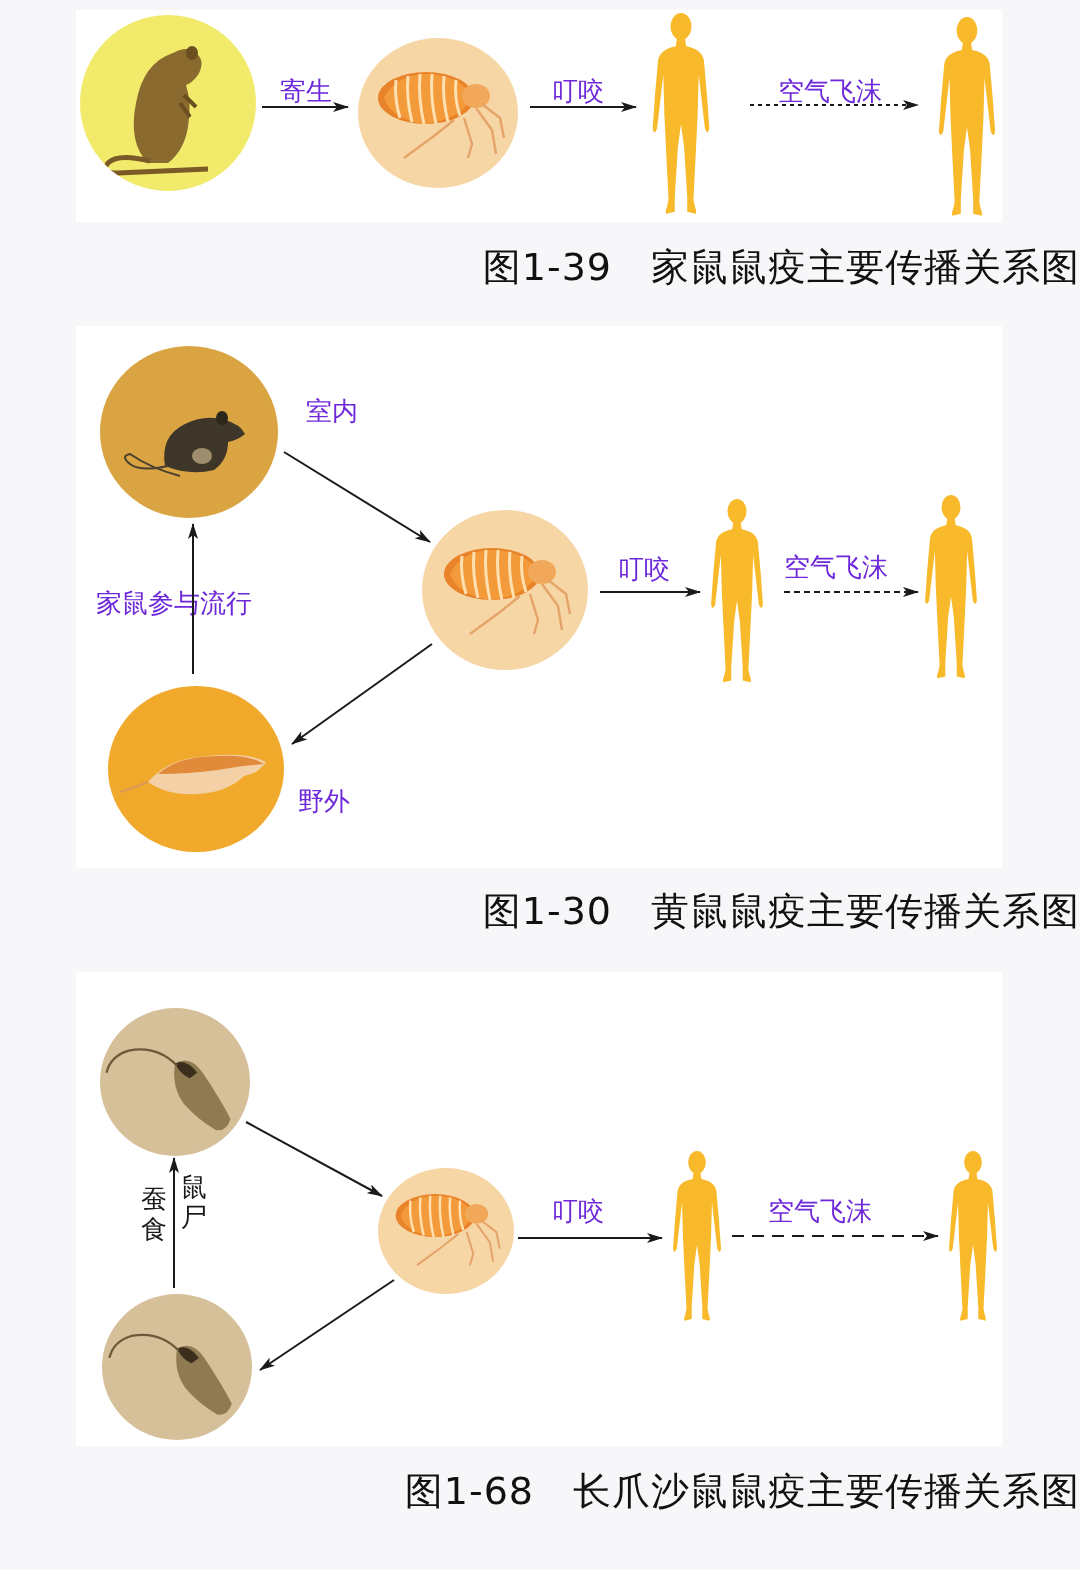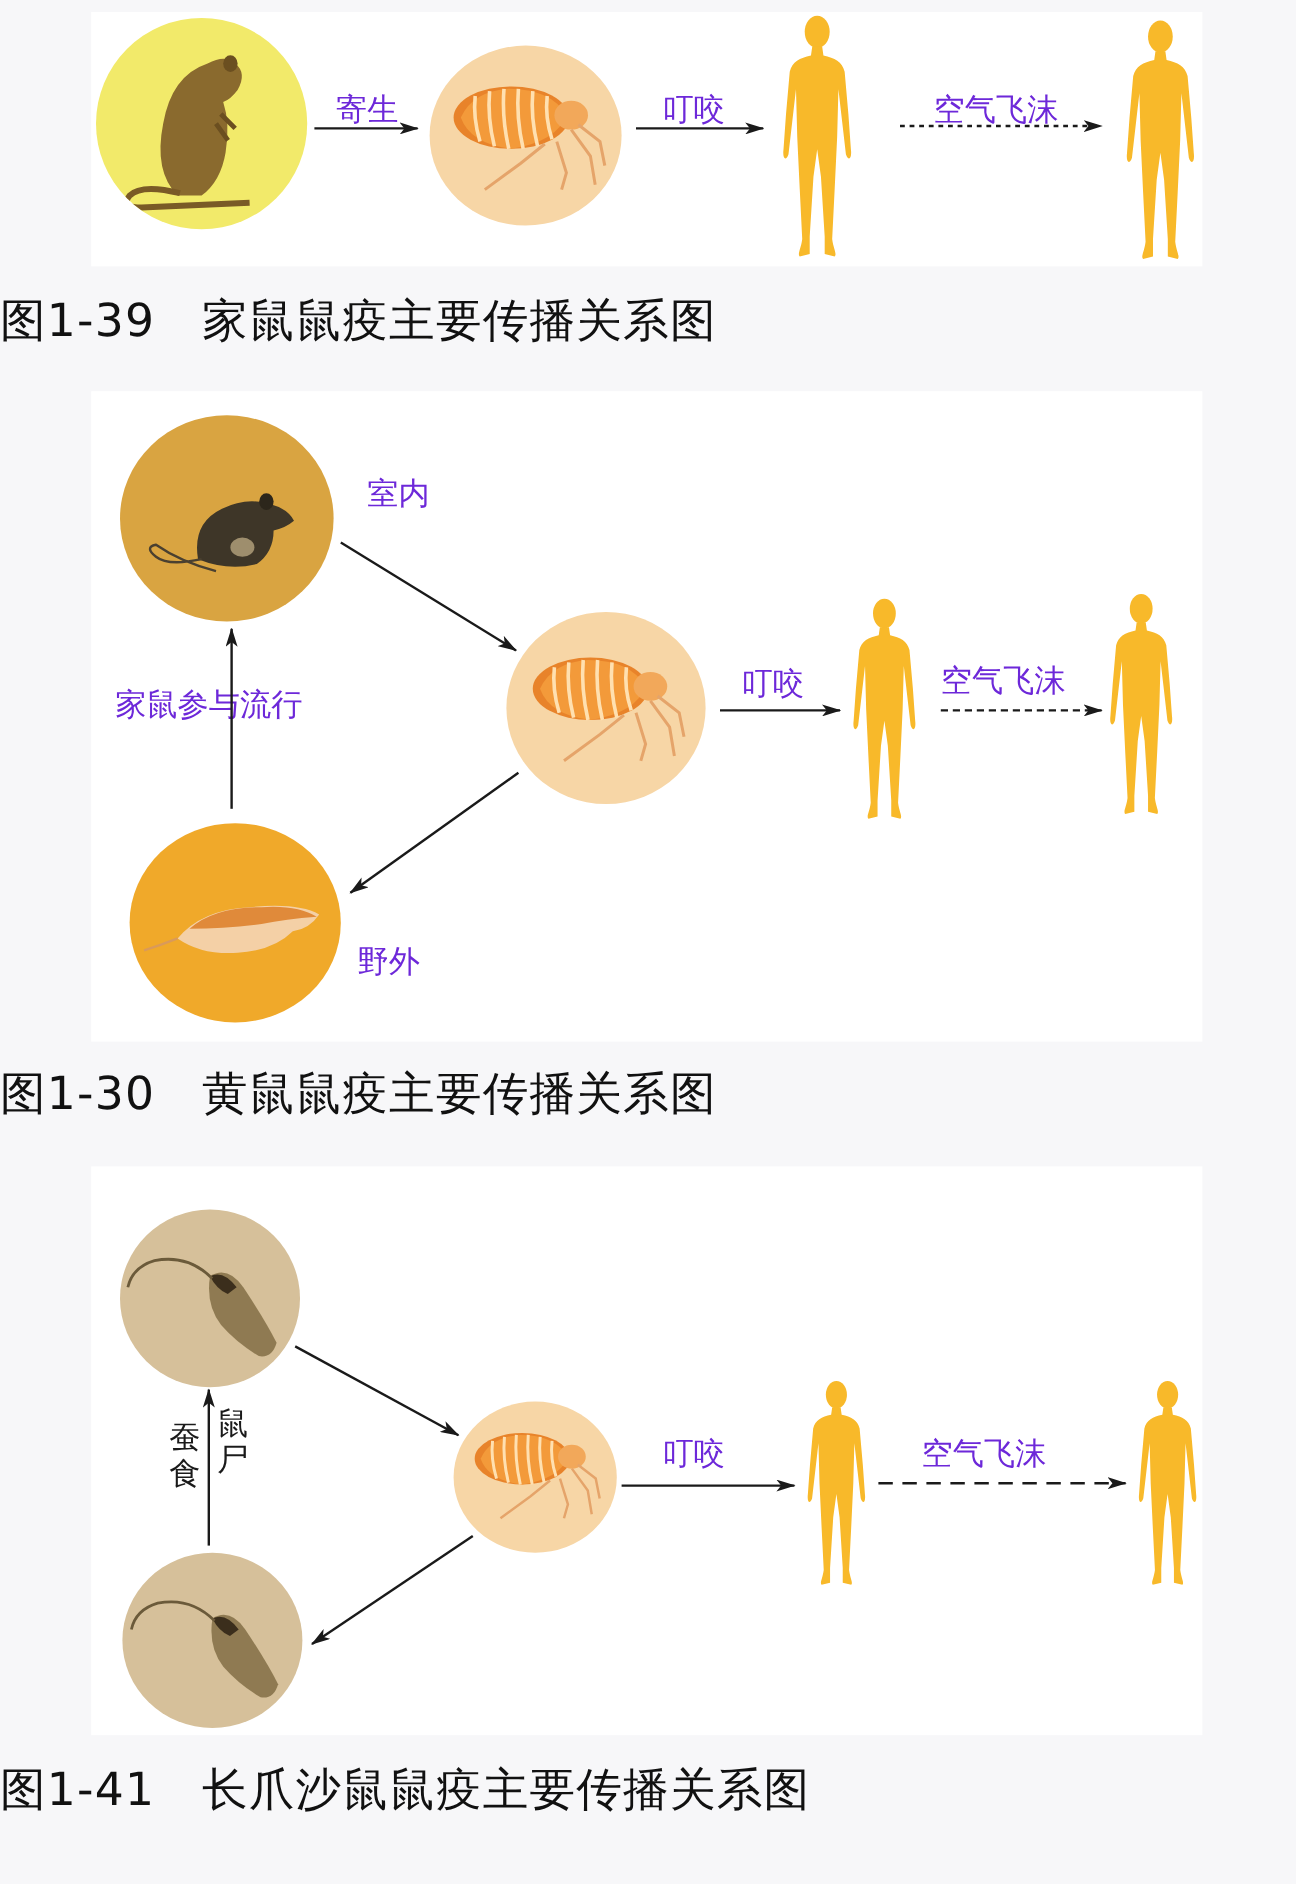--- a/index.html
+++ b/index.html
@@ -1,18 +1,18 @@
 <!DOCTYPE html>
 <html><head>
 <meta charset="utf-8">
 <style>
   html,body{margin:0;padding:0;}
   body{width:1080px;height:1570px;background:#f7f7f9;position:relative;overflow:hidden;font-family:"DejaVu Sans","Liberation Sans",sans-serif;}
   .panel{position:absolute;background:#ffffff;}
-  .caption{position:absolute;left:0;width:1080px;text-align:left;font-size:38px;color:#111;letter-spacing:1px;white-space:pre;}
+  .caption{position:absolute;left:0;width:1080px;text-align:right;font-size:38px;color:#111;letter-spacing:1px;white-space:pre;}
   .circle{position:absolute;border-radius:50%;overflow:hidden;}
   .lbl{position:absolute;font-family:"DejaVu Serif","Liberation Serif",serif;font-size:26px;color:#6d28d9;white-space:nowrap;}
   .vlbl{position:absolute;font-family:"DejaVu Serif","Liberation Serif",serif;font-size:26px;color:#1a1a1a;line-height:30px;width:28px;text-align:center;}
   svg{position:absolute;left:0;top:0;overflow:visible;}
   .human{position:absolute;}
 </style>
 </head>
 <body>
 
 <svg width="0" height="0" style="position:absolute">
@@ -110,21 +110,21 @@
       </svg>
   </div>
 
   <div class="circle" style="left:32px;top:360px;width:176px;height:166px;background:#f0a92a;">
     <svg width="176" height="166" viewBox="0 0 176 166">
         <use href="#rat-running" x="10" y="36" width="160" height="100"></use>
       </svg>
   </div>
   <span class="lbl" style="left:222px;top:458px;">野外</span>
 
-  <span class="lbl" style="left:20px;top:244px;font-family:Liberation Serif, serif;">家鼠参与流行</span>
+  <span class="lbl" style="left:20px;top:260px;font-family:Liberation Serif, serif;">家鼠参与流行</span>
   <span class="lbl" style="left:542px;top:226px;">叮咬</span>
   <span class="lbl" style="left:708px;top:224px;">空气飞沫</span>
 
   <svg width="926" height="542">
     <line x1="208" y1="126" x2="354" y2="216" stroke="#1a1a1a" stroke-width="2" marker-end="url(#ah)"></line>
     <line x1="356" y1="318" x2="216" y2="418" stroke="#1a1a1a" stroke-width="2" marker-end="url(#ah)"></line>
     <line x1="117" y1="348" x2="117" y2="198" stroke="#1a1a1a" stroke-width="2" marker-end="url(#ah)"></line>
     <line x1="524" y1="266" x2="624" y2="266" stroke="#1a1a1a" stroke-width="2" marker-end="url(#ah)"></line>
     <line x1="708" y1="266" x2="842" y2="266" stroke="#1a1a1a" stroke-width="2" stroke-dasharray="6,4" marker-end="url(#ah)"></line>
   </svg>
@@ -173,13 +173,13 @@
     <line x1="442" y1="266" x2="586" y2="266" stroke="#1a1a1a" stroke-width="2" marker-end="url(#ah)"></line>
     <line x1="656" y1="264" x2="862" y2="264" stroke="#1a1a1a" stroke-width="2" stroke-dasharray="12,8" marker-end="url(#ah)"></line>
   </svg>
   <svg class="human" style="left:592px;top:178px;" width="58" height="176" viewBox="0 0 60 200" fill="#f8b92a">
       <use href="#human-shape"></use>
     </svg>
   <svg class="human" style="left:868px;top:178px;" width="58" height="176" viewBox="0 0 60 200" fill="#f8b92a">
       <use href="#human-shape"></use>
     </svg>
 </div>
-<div class="caption" style="top:1466px;">图1-41　长爪沙鼠鼠疫主要传播关系图</div>
+<div class="caption" style="top:1466px;">图1-68　长爪沙鼠鼠疫主要传播关系图</div>
 
 </body></html>

